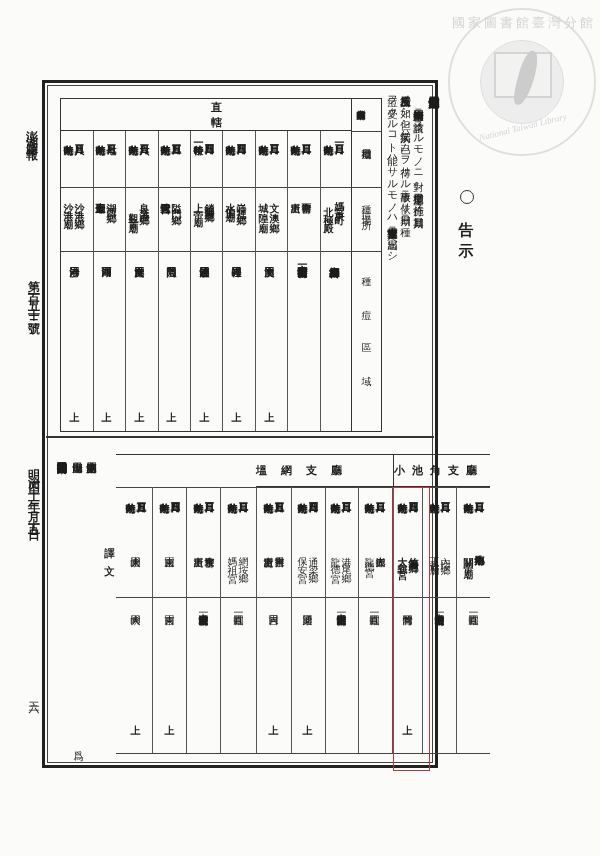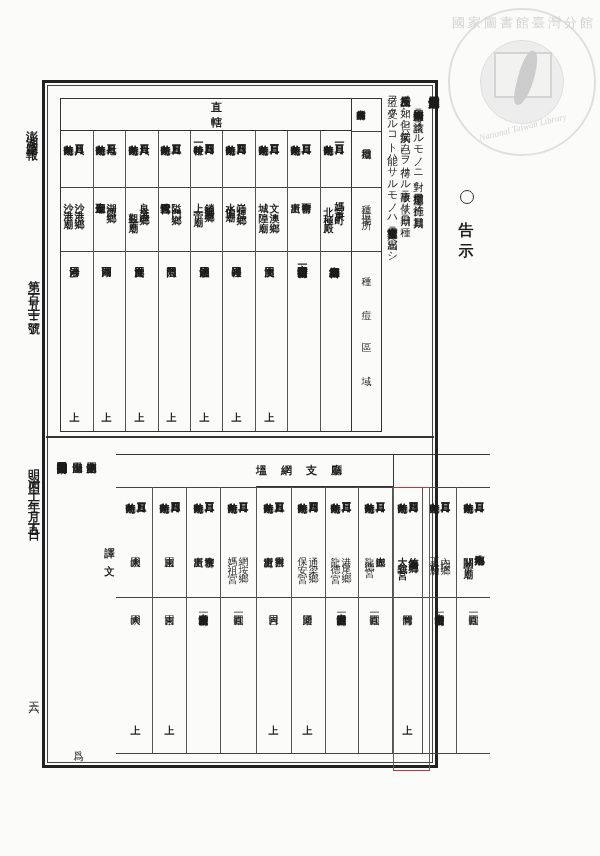--- a/index.html
+++ b/index.html
@@ -167,20 +167,23 @@
   <div class="txt vt b" style="left:13px;top:96px;letter-spacing:8px;">沙港鄉</div>
   <div class="txt vt b" style="left:2px;top:96px;letter-spacing:8px;">沙港廟</div>
   <div class="txt vt b" style="left:8px;top:160px;">沙港同</div>
   <div class="txt vt b" style="left:8px;top:305px;">上</div>
 </div>
 
 <div class="row-line" style="left:46px;width:388px;top:436px;height:2px;background:#333;"></div>
 
 <div class="tbl-lower">
 
+  <div class="grp-head" style="left:278px;width:96px;letter-spacing:7px;">
+    <span class="vt" style="writing-mode:horizontal-tb;">小池角支廳</span>
+  </div>
   <div class="grp-head" style="left:140px;width:138px;letter-spacing:14px;border-right:1px solid #333;">
     <span>塭網支廳</span>
   </div>
 
   <div class="row-line" style="left:0;right:0;top:32px;"></div>
   <div class="row-line" style="left:0;right:0;top:142px;"></div>
   <div class="row-line" style="left:0;right:0;top:298px;"></div>
 
   <div class="col-line" style="left:340px;top:32px;height:266px;"></div>
   <div class="col-line" style="left:306px;top:32px;height:266px;"></div>

